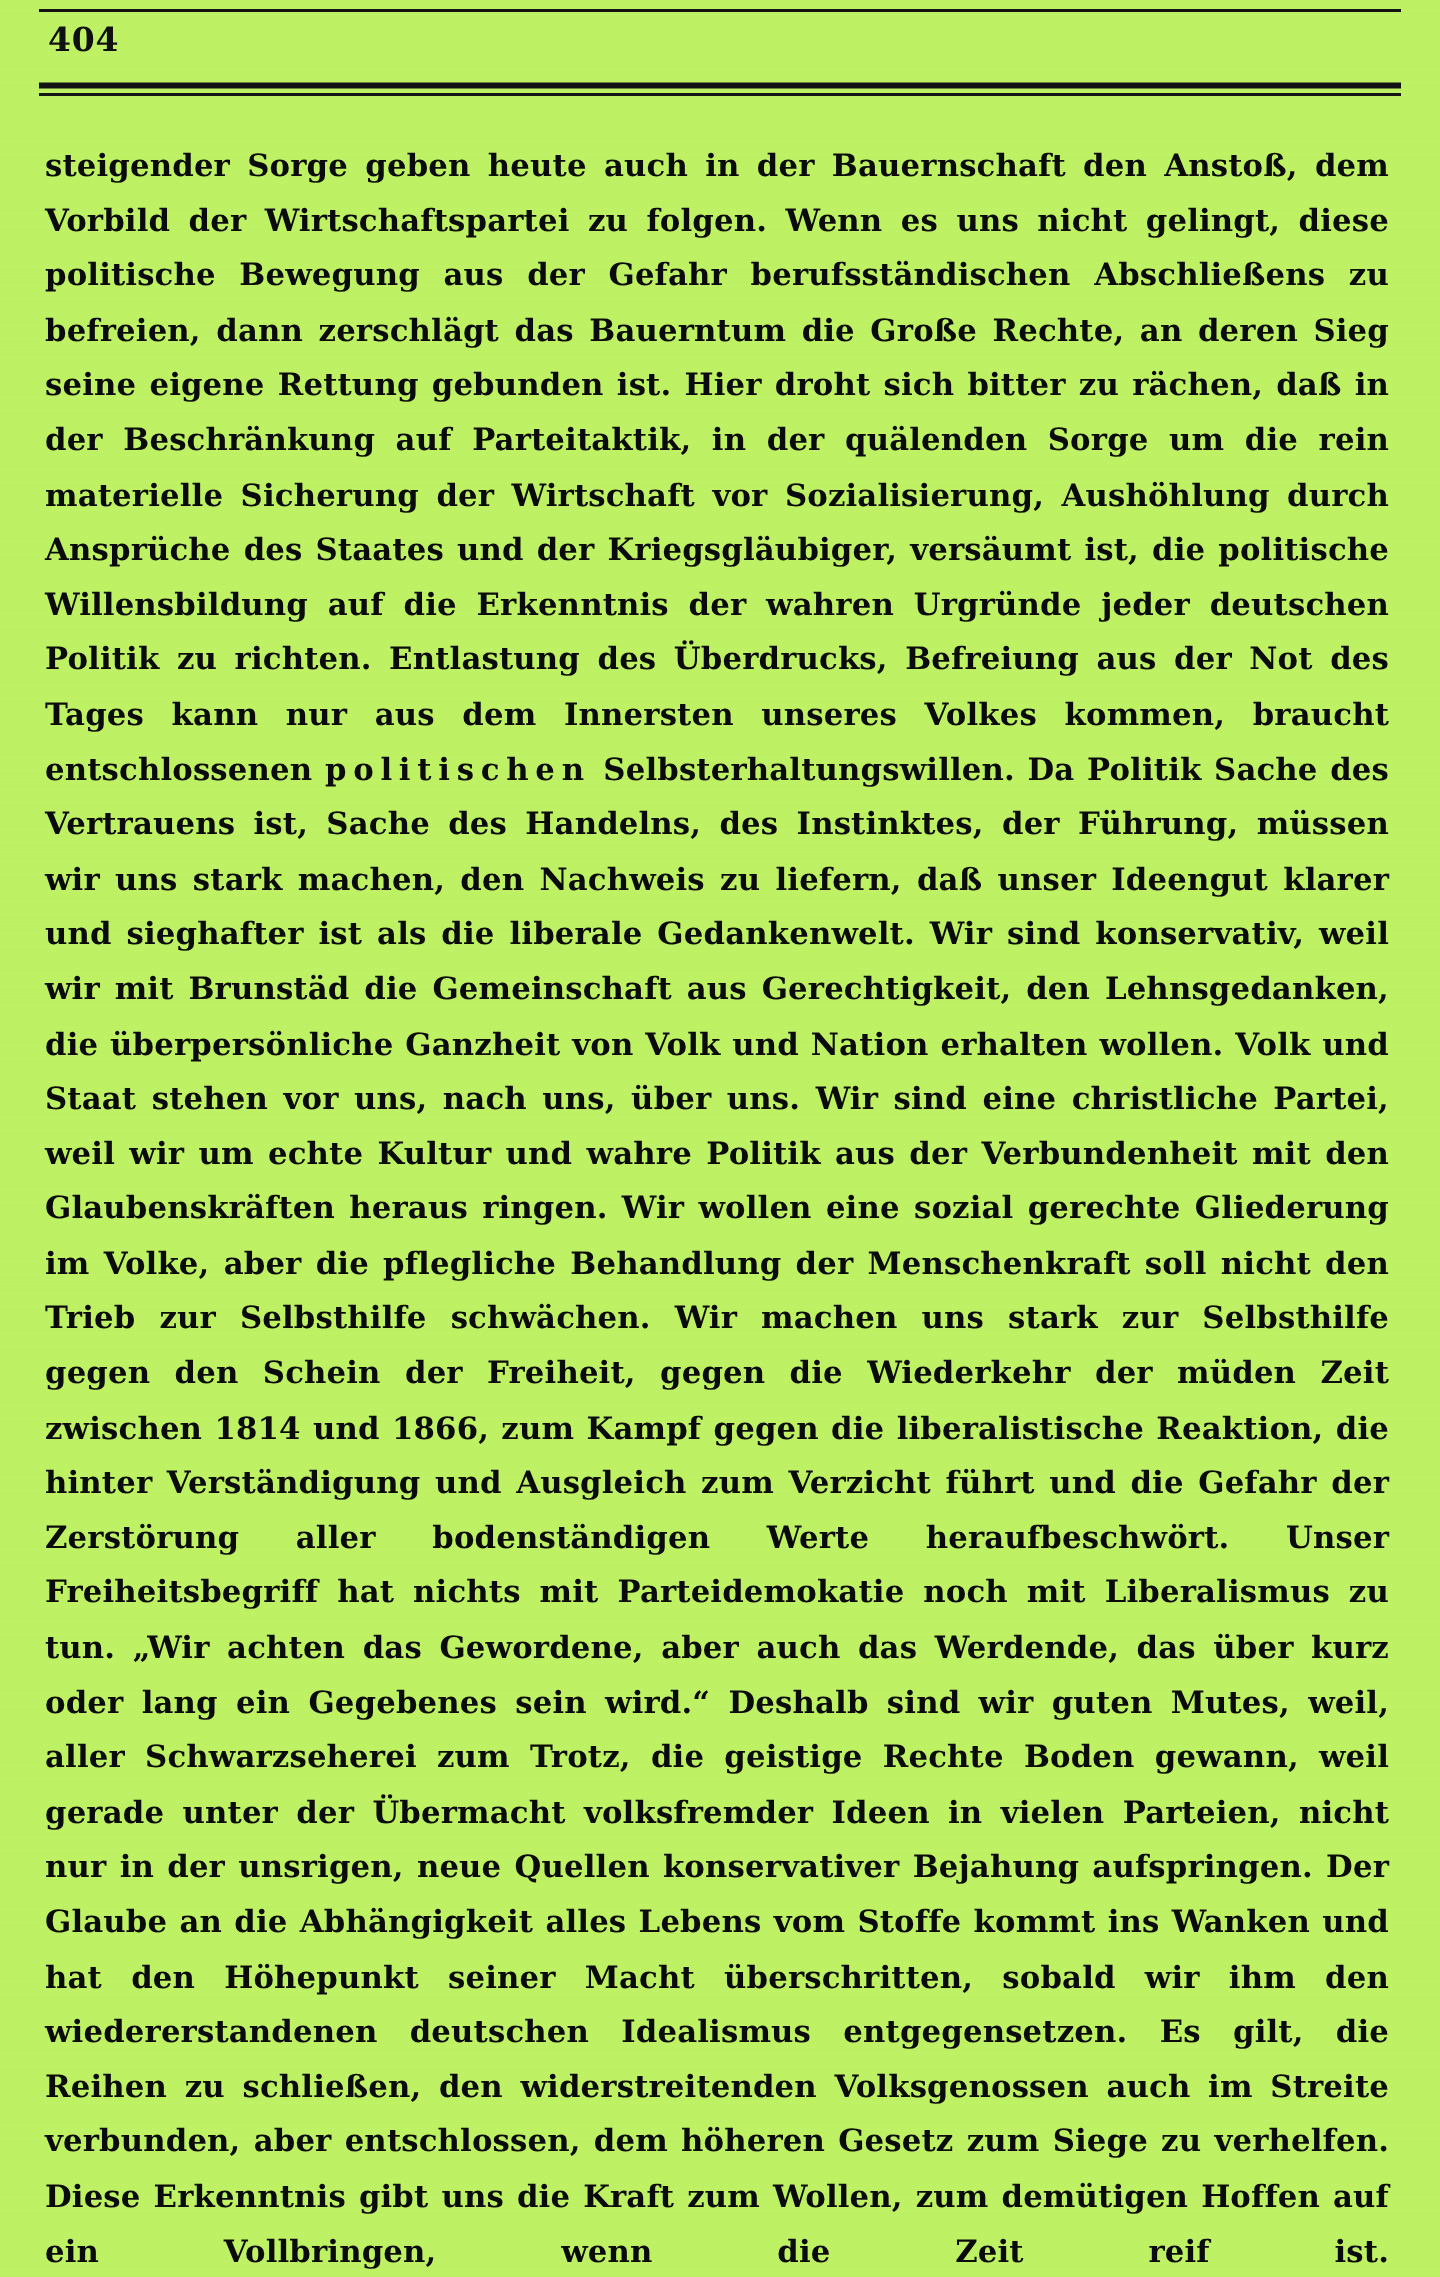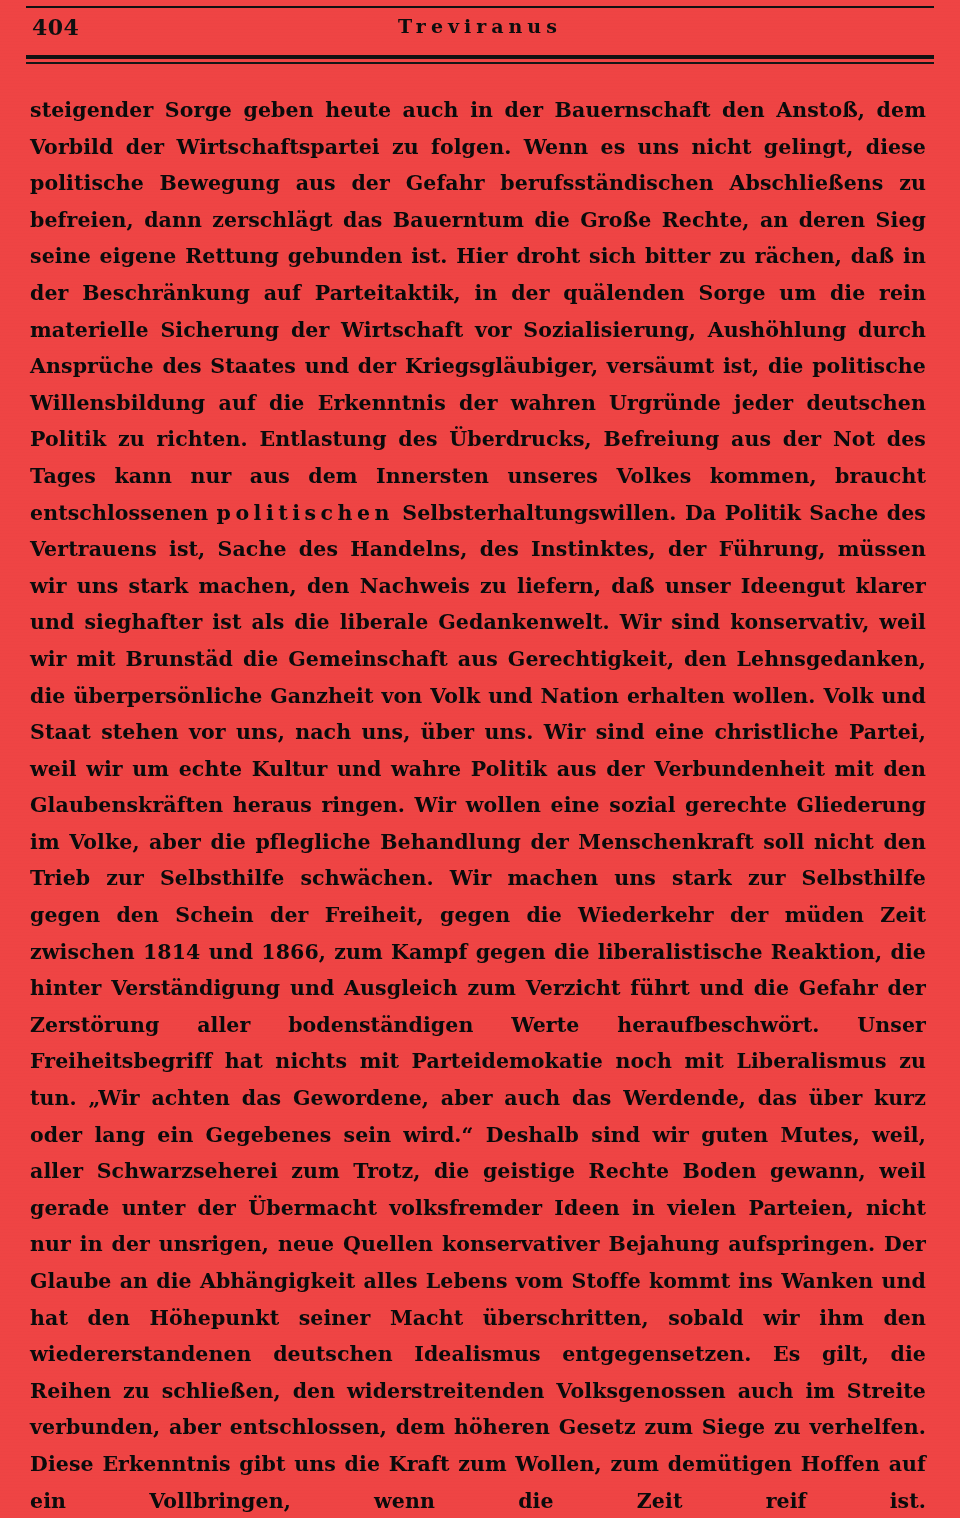--- a/index.html
+++ b/index.html
@@ -6,21 +6,21 @@
   html, body {
     margin: 0;
     padding: 0;
     background: #ffffff;
   }
 
   .page {
     position: relative;
     width: 960px;
     height: 1518px;
-    background: #ef4444;
+    background: #bef264;
     overflow: hidden;
     font-family: "DejaVu Serif", "Liberation Serif", serif;
     color: #0a0a0a;
     -webkit-font-smoothing: none;
   }
 
   
   .rule-top {
     position: absolute;
     left: 26px;
@@ -131,21 +131,20 @@
 </style>
 </head>
 <body>
 
 <div class="page">
 
   <div class="rule-top"></div>
 
   <div class="head">
     <div class="folio">404</div>
-    <div class="running-title">Treviranus</div>
   </div>
 
   <div class="rule-thick"></div>
   <div class="rule-thin"></div>
 
   <div class="body-block">
       <p class="para"><span>steigender Sorge geben heute auch in der Bauernschaft den Anstoß, dem Vorbild der Wirtschaftspartei zu folgen. Wenn es uns nicht gelingt, diese politische Bewegung aus der Gefahr berufsständischen Abschließens zu befreien, dann zerschlägt das Bauerntum die Große Rechte, an deren Sieg seine eigene Rettung gebunden ist. Hier droht sich bitter zu rächen, daß in der Beschränkung auf Parteitaktik, in der quälenden Sorge um die rein materielle Sicherung der Wirtschaft vor Sozialisierung, Aushöhlung durch Ansprüche des Staates und der Kriegsgläubiger, versäumt ist, die politische Willensbildung auf die Erkenntnis der wahren Urgründe jeder deutschen Politik zu richten. Entlastung des Überdrucks, Befreiung aus der Not des Tages kann nur aus dem Innersten unseres Volkes kommen, braucht entschlossenen </span><span class="sperr">politischen</span><span> Selbsterhaltungswillen. Da Politik Sache des Vertrauens ist, Sache des Handelns, des Instinktes, der Führung, müssen wir uns stark machen, den Nachweis zu liefern, daß unser Ideengut klarer und sieghafter ist als die liberale Gedankenwelt. Wir sind konservativ, weil wir mit Brunstäd die Gemeinschaft aus Gerechtigkeit, den Lehnsgedanken, die überpersönliche Ganzheit von Volk und Nation erhalten wollen. Volk und Staat stehen vor uns, nach uns, über uns. Wir sind eine christliche Partei, weil wir um echte Kultur und wahre Politik aus der Verbundenheit mit den Glaubenskräften heraus ringen. Wir wollen eine sozial gerechte Gliederung im Volke, aber die pflegliche Behandlung der Menschenkraft soll nicht den Trieb zur Selbsthilfe schwächen. Wir machen uns stark zur Selbsthilfe gegen den Schein der Freiheit, gegen die Wiederkehr der müden Zeit zwischen 1814 und 1866, zum Kampf gegen die liberalistische Reaktion, die hinter Verständigung und Ausgleich zum Verzicht führt und die Gefahr der Zerstörung aller bodenständigen Werte heraufbeschwört. Unser Freiheitsbegriff hat nichts mit Parteidemokatie noch mit Liberalismus zu tun. „Wir achten das Gewordene, aber auch das Werdende, das über kurz oder lang ein Gegebenes sein wird.“ Deshalb sind wir guten Mutes, weil, aller Schwarzseherei zum Trotz, die geistige Rechte Boden gewann, weil gerade unter der Übermacht volksfremder Ideen in vielen Parteien, nicht nur in der unsrigen, neue Quellen konservativer Bejahung aufspringen. Der Glaube an die Abhängigkeit alles Lebens vom Stoffe kommt ins Wanken und hat den Höhepunkt seiner Macht überschritten, sobald wir ihm den wiedererstandenen deutschen Idealismus entgegensetzen. Es gilt, die Reihen zu schließen, den widerstreitenden Volksgenossen auch im Streite verbunden, aber entschlossen, dem höheren Gesetz zum Siege zu verhelfen. Diese Erkenntnis gibt uns die Kraft zum Wollen, zum demütigen Hoffen auf ein Vollbringen, wenn die Zeit reif ist.</span></p>
     </div>
 
   <div class="grain"></div>

